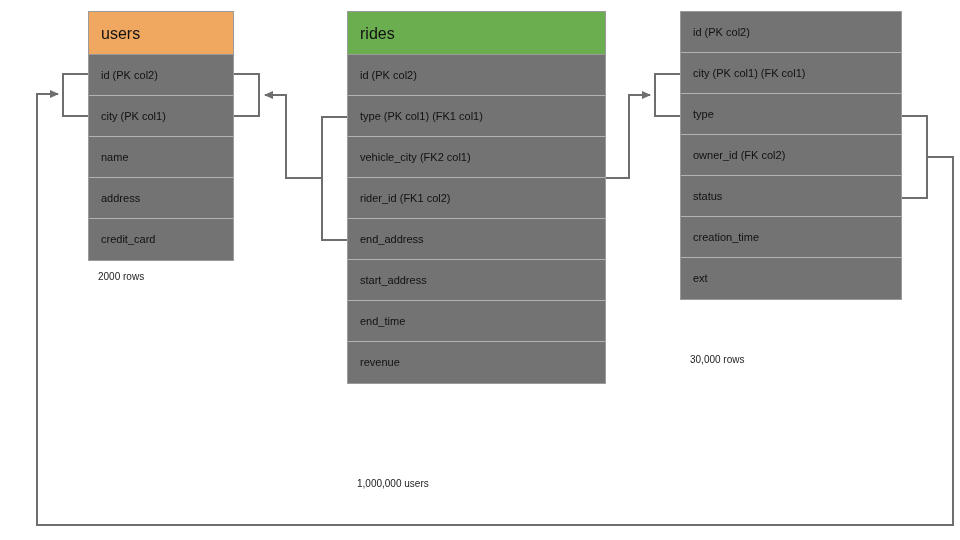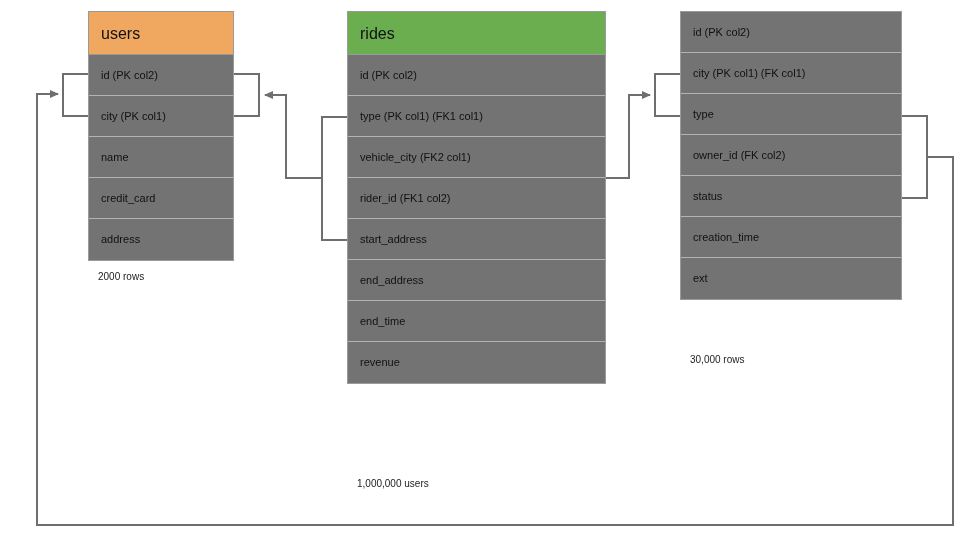--- a/index.html
+++ b/index.html
@@ -99,33 +99,33 @@
 
       <path d="M911,157 L937,157 L937,525 L21,525 L21,94 L42,94" marker-end="url(#arrowhead)"></path>
     </g>
   </svg>
 
   <div class="table" style="left:72px; top:11px; width:146px;">
     <div class="tbl-header" style="background:#f0a860;">users</div>
     <div class="tbl-row">id (PK col2)</div>
     <div class="tbl-row">city (PK col1)</div>
     <div class="tbl-row">name</div>
+    <div class="tbl-row">address</div>
     <div class="tbl-row">credit_card</div>
-    <div class="tbl-row">address</div>
   </div>
   <div class="rowcount" style="left:82px; top:271px;">2000 rows</div>
 
   <div class="table" style="left:331px; top:11px; width:259px;">
     <div class="tbl-header" style="background:#6aae50;">rides</div>
     <div class="tbl-row">id (PK col2)</div>
     <div class="tbl-row">type (PK col1) (FK1 col1)</div>
     <div class="tbl-row">vehicle_city (FK2 col1)</div>
     <div class="tbl-row">rider_id (FK1 col2)</div>
+    <div class="tbl-row">end_address</div>
     <div class="tbl-row">start_address</div>
-    <div class="tbl-row">end_address</div>
     <div class="tbl-row">end_time</div>
     <div class="tbl-row">revenue</div>
   </div>
   <div class="rowcount" style="left:341px; top:478px;">1,000,000 users</div>
 
   <div class="table" style="left:664px; top:11px; width:222px;">
     <div class="tbl-row">id (PK col2)</div>
     <div class="tbl-row">city (PK col1) (FK col1)</div>
     <div class="tbl-row">type</div>
     <div class="tbl-row">owner_id (FK col2)</div>

